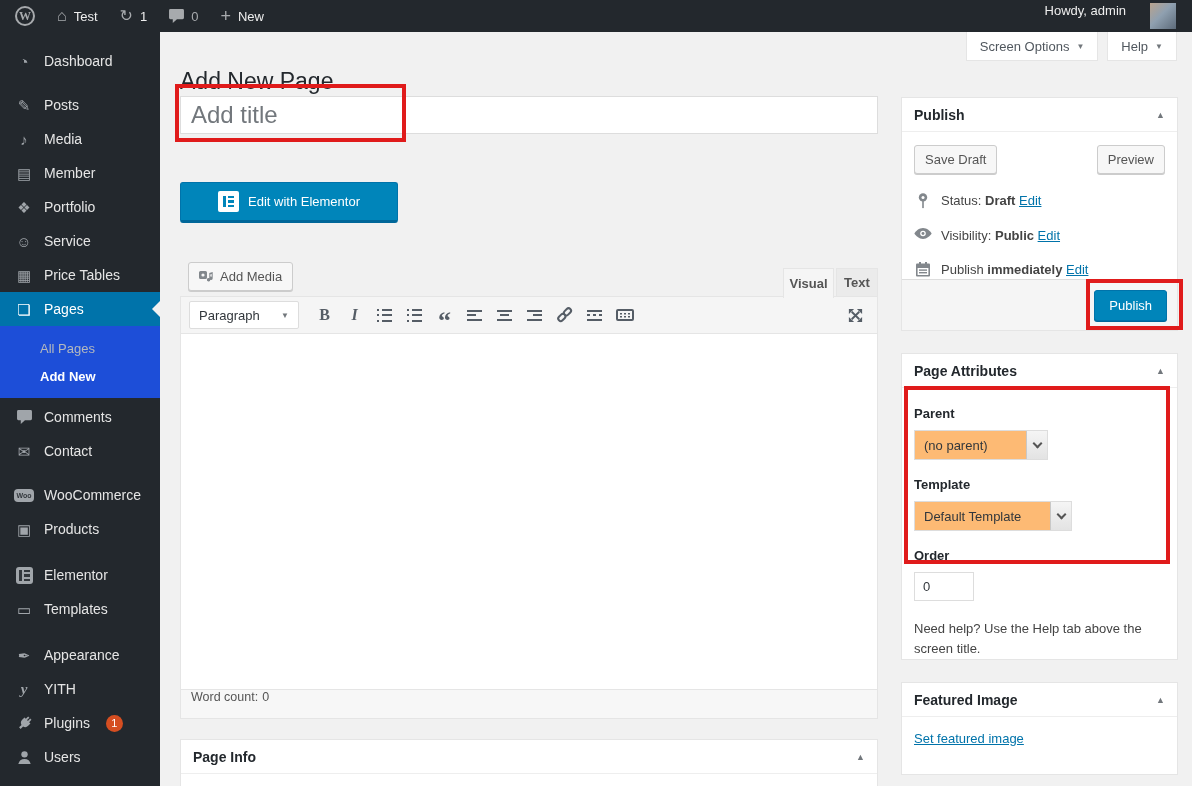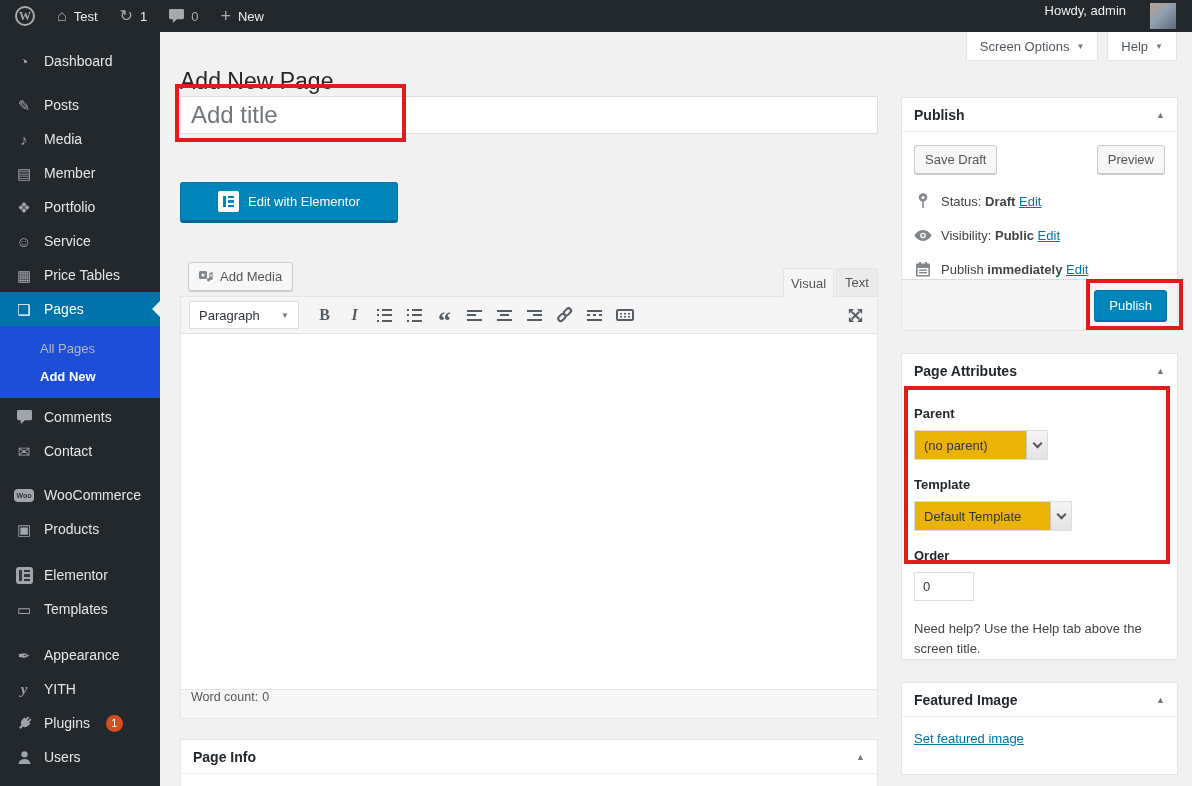--- a/index.html
+++ b/index.html
@@ -51,21 +51,21 @@
   #title-input::placeholder{color:#72777c;opacity:1;}
   
   #elementor-btn{position:absolute;left:180px;top:182px;width:218px;height:41px;background:#0085ba;border:1px solid #0073aa;
     border-bottom:3px solid #006799;border-radius:3px;display:flex;align-items:center;justify-content:center;gap:9px;
     color:#fff;font-size:13px;cursor:pointer;}
   .e-white{width:21px;height:21px;background:#fff;border-radius:2px;display:flex;align-items:center;justify-content:center;color:#0085ba;}
   
   .btn-secondary{background:#f7f7f7;border:1px solid #ccc;border-radius:3px;color:#555;font-size:13px;
     display:inline-flex;align-items:center;gap:6px;padding:0 10px;height:29px;cursor:pointer;box-shadow:0 1px 0 #ccc;}
   #add-media{position:absolute;left:188px;top:262px;}
-  .tab{position:absolute;font-size:13px;color:#555;display:flex;align-items:center;justify-content:center;cursor:pointer;}
+  .tab{position:absolute;font-size:13px;color:#555;display:flex;align-items:center;justify-content:center;cursor:pointer;font-weight:bold;}
   #tab-visual{left:783px;top:268px;width:51px;height:30px;background:#f5f5f5;border:1px solid #e5e5e5;border-bottom:none;z-index:6;}
   #tab-text{left:836px;top:268px;width:42px;height:28px;background:#ebebeb;border:1px solid #e5e5e5;border-bottom:none;}
   #editor-frame{position:absolute;left:180px;top:296px;width:698px;height:423px;background:#fff;border:1px solid #e5e5e5;
     display:flex;flex-direction:column;z-index:5;}
   #mce-toolbar{height:37px;background:#f5f5f5;border-bottom:1px solid #e5e5e5;display:flex;align-items:center;padding:0 8px;gap:3px;}
   #para-select{width:110px;height:28px;background:#fff;border:1px solid #ddd;border-radius:2px;display:flex;align-items:center;
     justify-content:space-between;padding:0 9px;font-size:13px;color:#32373c;margin-right:9px;cursor:pointer;}
   .tbtn{width:27px;height:25px;display:flex;align-items:center;justify-content:center;color:#555d66;border-radius:2px;cursor:pointer;}
   .g-bold{font-family:"Liberation Serif",serif;font-weight:bold;font-size:16px;}
   .g-italic{font-family:"Liberation Serif",serif;font-style:italic;font-weight:bold;font-size:16px;}
@@ -95,31 +95,31 @@
     padding:0 10px;font-size:12.5px;color:#555;gap:4px;}
   
   .postbox{position:absolute;background:#fff;border:1px solid #e5e5e5;width:277px;}
   .pb-head{height:34px;display:flex;align-items:center;justify-content:space-between;padding:0 12px;
     border-bottom:1px solid #eee;cursor:pointer;}
   .pb-title{font-size:14px;font-weight:bold;color:#23282d;}
   .pb-toggle{font-size:9px;color:#72777c;}
   #publish-box{left:901px;top:97px;height:234px;}
   #publish-body{position:relative;padding:13px 12px 0;}
   .btn-row{display:flex;justify-content:space-between;}
-  .pub-row{display:flex;align-items:center;gap:9px;margin-top:19px;font-size:13px;color:#444;}
+  .pub-row{display:flex;align-items:flex-start;gap:9px;margin-top:19px;font-size:13px;color:#444;}
   .pub-row .picon{width:18px;display:flex;justify-content:center;color:#82878c;}
   .blue-link{color:#0073aa;text-decoration:underline;cursor:pointer;}
   #publish-footer{position:absolute;left:0;bottom:0;width:100%;height:51px;background:#f5f5f5;border-top:1px solid #ddd;}
   #publish-btn{position:absolute;right:10px;top:10px;height:31px;padding:0 14px;background:#0085ba;border:1px solid #0073aa;
     border-radius:3px;color:#fff;font-size:13px;cursor:pointer;box-shadow:0 1px 0 #006799;font-family:"Liberation Sans",sans-serif;}
   #attr-box{left:901px;top:353px;height:307px;}
   #attr-body{padding:10px 12px;}
   .fld-label{font-size:13px;font-weight:bold;color:#23282d;}
   .mt8{margin-top:8px;} .mt9{margin-top:9px;} .mt17{margin-top:17px;} .mt18{margin-top:18px;}
-  .wpselect{display:flex;height:30px;border:1px solid #ddd;background:#eab308;cursor:pointer;}
+  .wpselect{display:flex;height:30px;border:1px solid #ddd;background:#fdba74;cursor:pointer;}
   .wpselect .val{flex:1;display:flex;align-items:center;padding:0 9px;font-size:13px;color:#32373c;white-space:nowrap;}
   .wpselect .arrbox{width:21px;background:linear-gradient(#f5f5f5,#e3e3e3);border-left:1px solid #c8c8c8;
     display:flex;align-items:center;justify-content:center;}
   .chev{width:7px;height:7px;border-right:2px solid #555;border-bottom:2px solid #555;transform:rotate(45deg);margin-top:-4px;}
   #order-input{width:60px;height:29px;border:1px solid #ddd;padding:0 8px;font-size:13px;color:#32373c;
     font-family:"Liberation Sans",sans-serif;outline:none;}
   #attr-help{font-size:13px;color:#444;line-height:1.55;width:255px;}
   #featured-box{left:901px;top:682px;height:93px;}
   #featured-body{padding:14px 12px;font-size:13px;}
   #pageinfo-box{left:180px;top:739px;width:698px;height:60px;}

